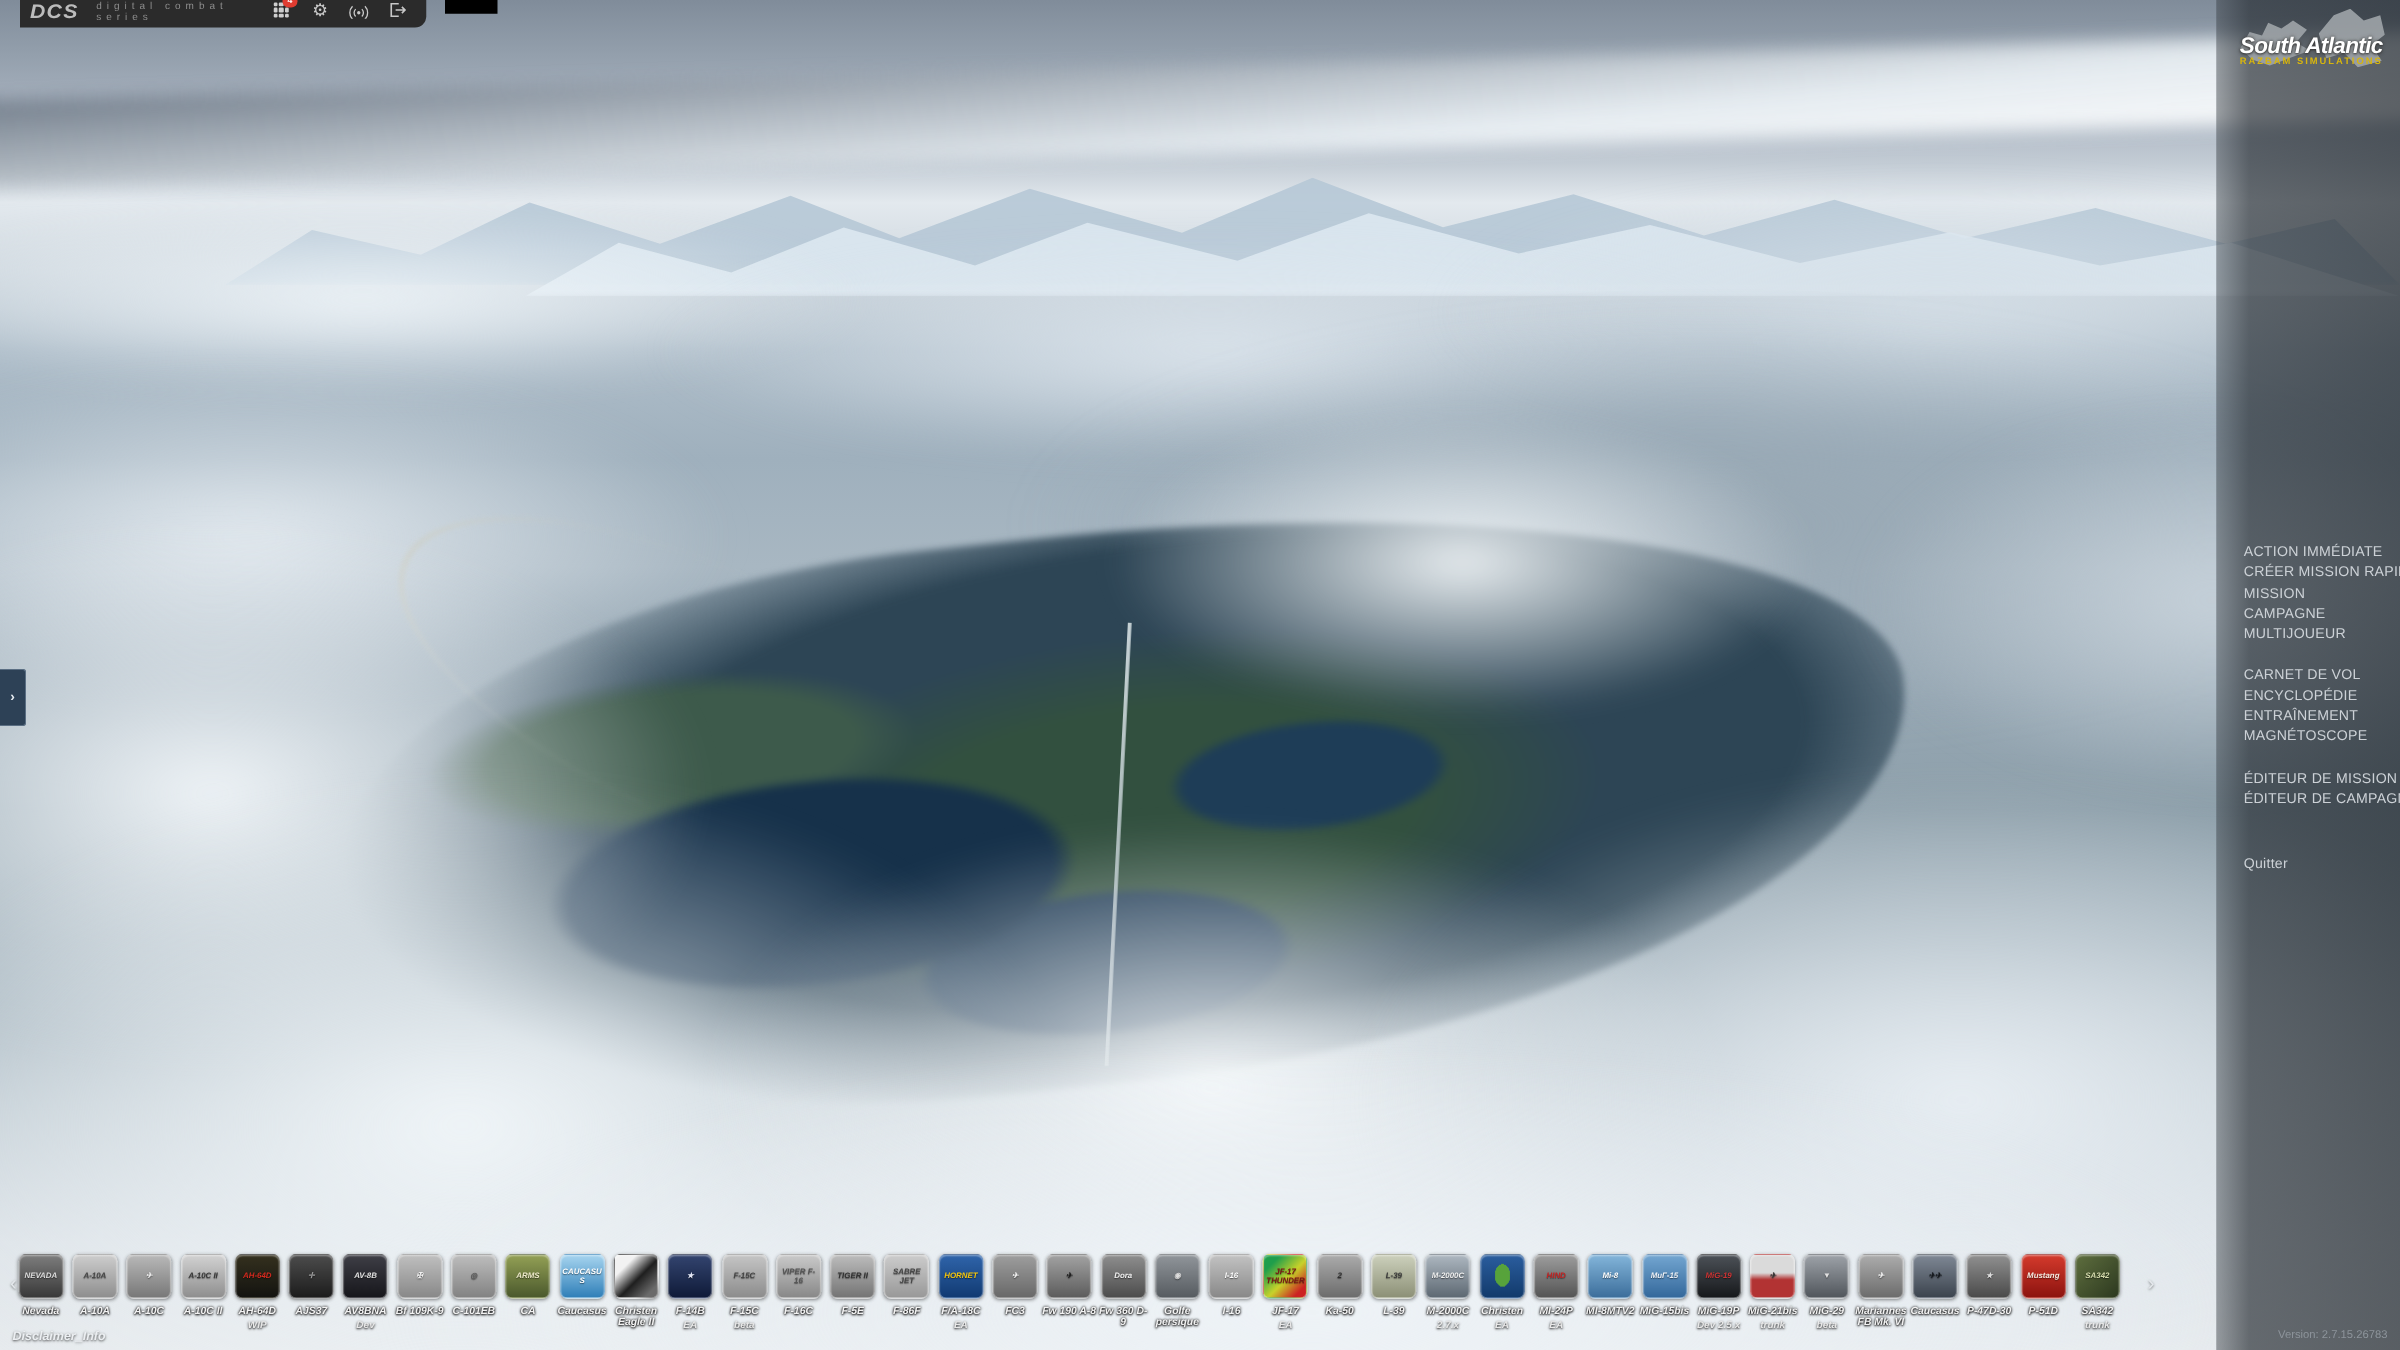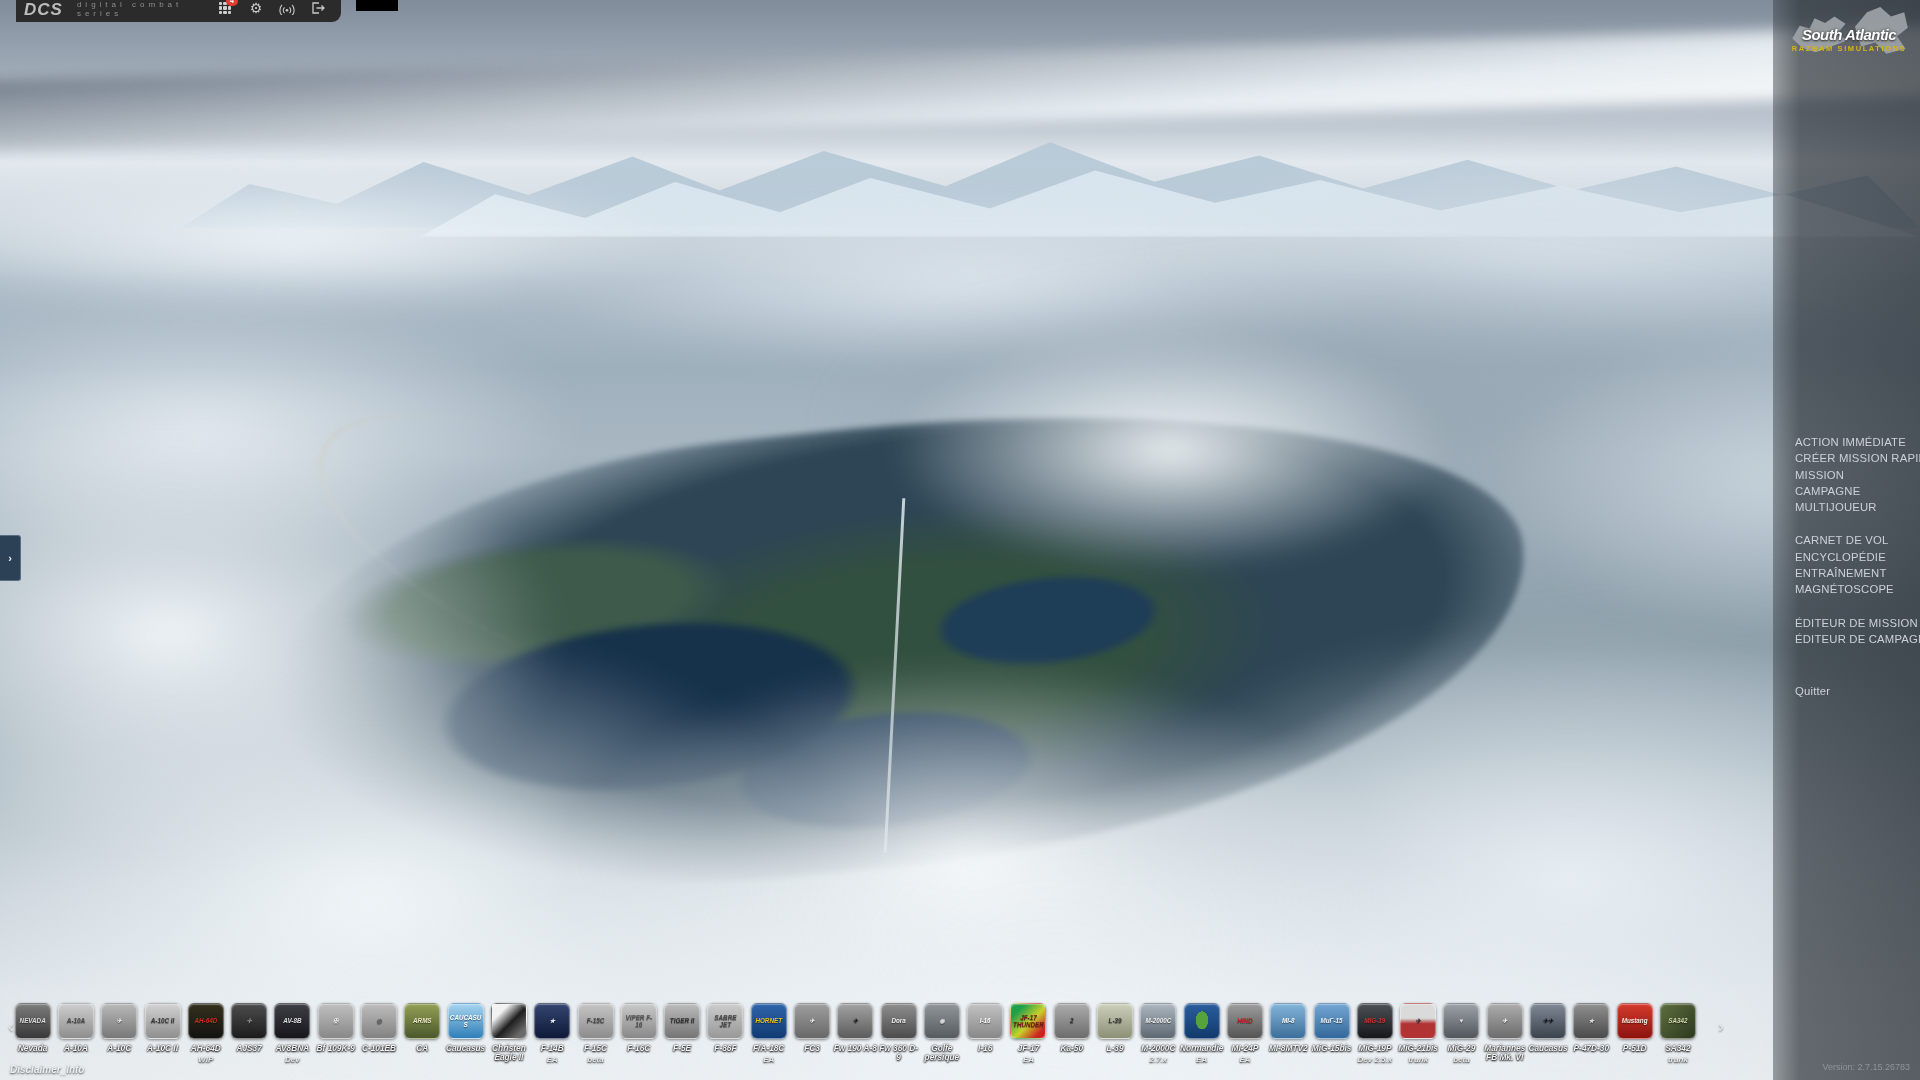--- a/index.html
+++ b/index.html
@@ -73,21 +73,21 @@
   
   .sidebar{position:absolute;right:0;top:0;width:147px;height:1080px;z-index:20;
       background:linear-gradient(90deg,rgba(52,58,64,.45) 0,rgba(38,44,50,.68) 18%,rgba(34,40,46,.72) 100%);}
   .sa-logo{position:absolute;left:10px;top:4px;width:132px;height:62px;}
   .isl{position:absolute;background:#9fa4a8;opacity:.9;}
   .isl1{left:8px;top:6px;width:62px;height:46px;
       clip-path:polygon(2% 62%,14% 34%,30% 40%,38% 18%,55% 28%,70% 14%,88% 30%,74% 52%,92% 66%,64% 80%,40% 92%,18% 82%);}
   .isl2{left:66px;top:2px;width:60px;height:52px;
       clip-path:polygon(10% 40%,30% 12%,52% 2%,70% 20%,92% 12%,98% 42%,80% 58%,94% 82%,62% 92%,44% 70%,20% 78%);}
   .sa-title{position:absolute;left:0;top:22px;width:132px;text-align:center;
-      font-style:italic;font-weight:900;font-size:15px;color:#fff;letter-spacing:-0.5px;
+      font-style:italic;font-weight:900;font-size:18px;color:#fff;letter-spacing:-0.5px;
       text-shadow:0 1px 2px #333,0 0 3px #444;white-space:nowrap;}
   .sa-sub{position:absolute;left:0;top:40px;width:132px;text-align:center;
       font-weight:bold;font-size:7.5px;color:#d7b50e;letter-spacing:1.6px;white-space:nowrap;}
   .menu{position:absolute;left:22px;top:434px;width:125px;}
   .menu-group{margin-bottom:17px;}
   .menu-item{font-size:11.3px;color:#ccd1d6;line-height:16.3px;letter-spacing:.2px;white-space:nowrap;}
   .menu-item.quit{margin-top:36px;}
   .version{position:absolute;right:10px;bottom:8px;font-size:9px;color:#8d949b;}
 
   
@@ -373,21 +373,21 @@
         <div class="mico" data-interactable="true" style="background: linear-gradient(rgb(173, 183, 192), rgb(93, 104, 114));">
           <span style="color: rgb(240, 240, 240);">M-2000C</span>
         </div>
         <div class="mlabel" data-interactable="false">M-2000C</div>
         <div class="msub" data-interactable="false">2.7.x</div>
       </div>
       <div class="mod" data-interactable="true">
         <div class="mico" data-interactable="true" style="background: radial-gradient(40% 58% at 50% 48%, rgb(87, 163, 59) 0px, rgb(87, 163, 59) 45%, rgba(0, 0, 0, 0) 46%), linear-gradient(rgb(42, 93, 158), rgb(18, 58, 107));">
           <span style="color: rgb(255, 255, 255);"></span>
         </div>
-        <div class="mlabel" data-interactable="false">Normandie</div>
+        <div class="mlabel" data-interactable="false">Christen</div>
         <div class="msub" data-interactable="false">EA</div>
       </div>
       <div class="mod" data-interactable="true">
         <div class="mico" data-interactable="true" style="background: linear-gradient(rgb(157, 157, 157), rgb(84, 84, 84));">
           <span style="color: rgb(196, 34, 34);">HIND</span>
         </div>
         <div class="mlabel" data-interactable="false">MI-24P</div>
         <div class="msub" data-interactable="false">EA</div>
       </div>
       <div class="mod" data-interactable="true">

